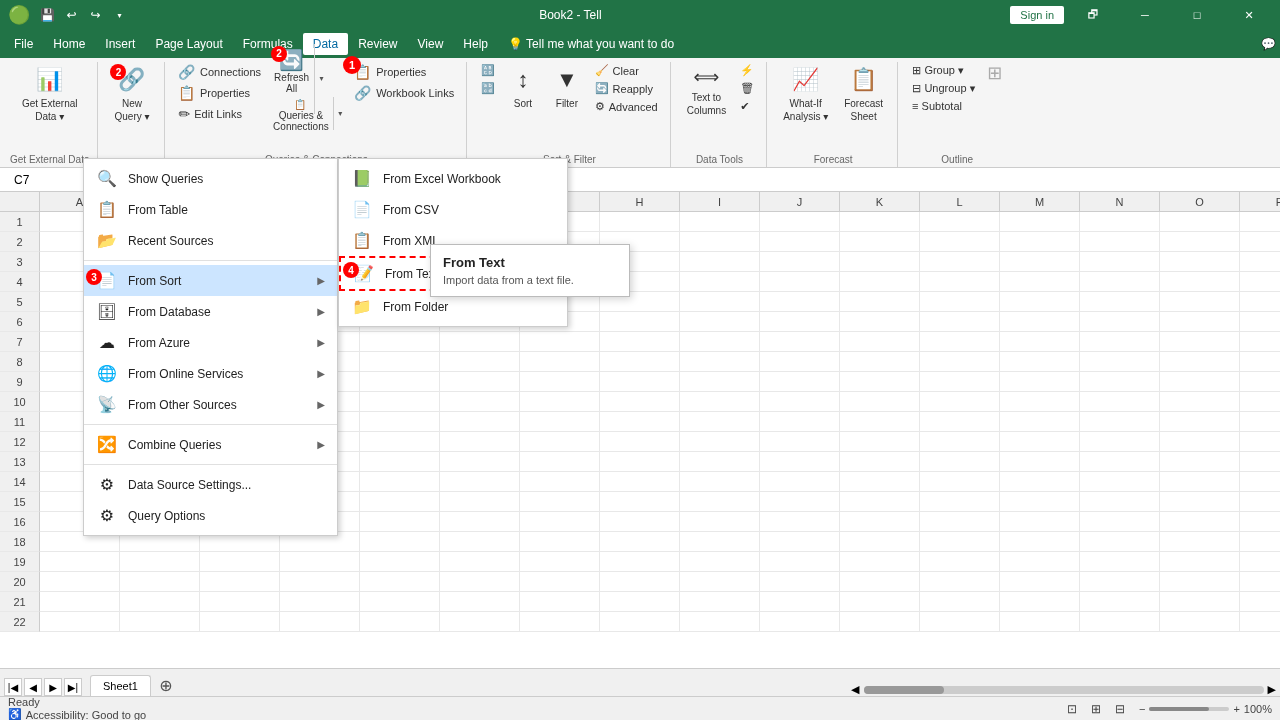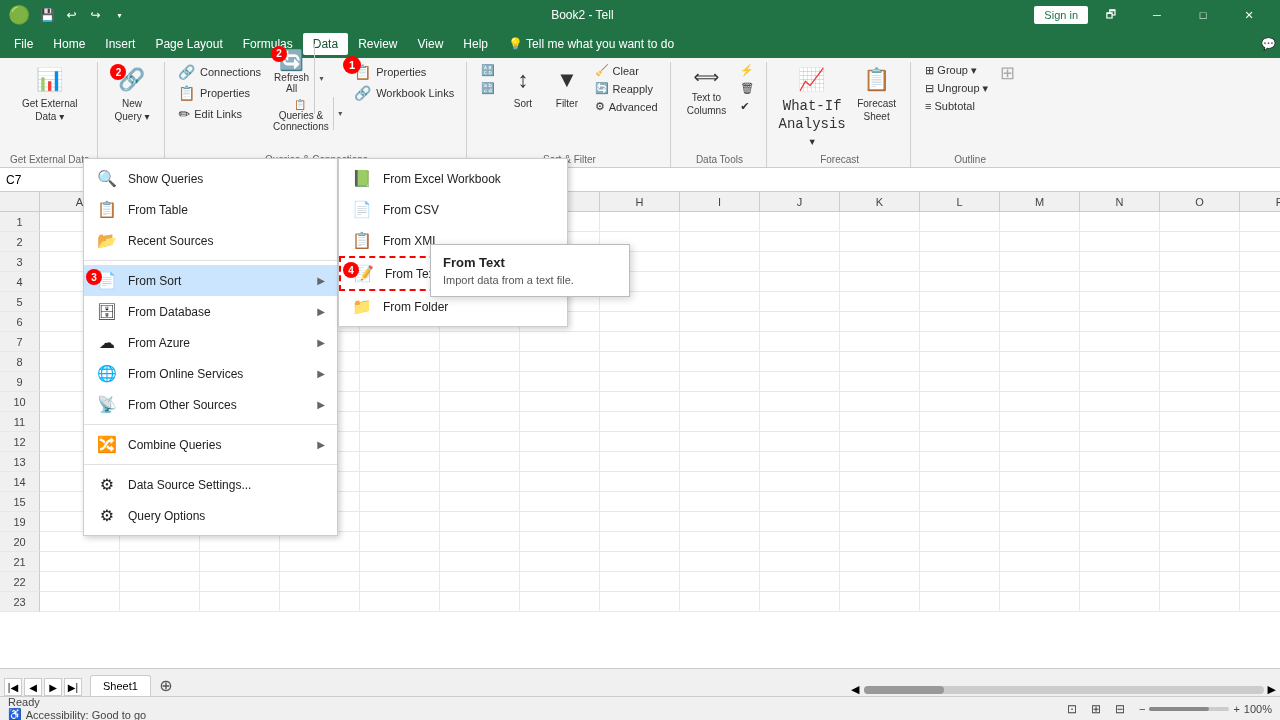--- a/index.html
+++ b/index.html
@@ -10,37 +10,37 @@
       height: 30px;
       background: #217346;
       display: flex;
       align-items: center;
       justify-content: space-between;
       padding: 0 8px;
       color: white;
     }
     #titlebar .title { flex: 1; text-align: center; font-size: 12px; }
     #titlebar .left { display: flex; align-items: center; gap: 6px; }
-    #titlebar .right { display: flex; align-items: center; gap: 0; }
+    #titlebar .right { display: flex; align-items: center; gap: 6px; }
     .titlebar-btn { width: 46px; height: 30px; display: flex; align-items: center; justify-content: center; cursor: pointer; font-size: 11px; color: white; }
     .quick-access { display: flex; gap: 2px; }
     .qa-btn { width: 22px; height: 22px; display: flex; align-items: center; justify-content: center; cursor: pointer; border-radius: 2px; color: white; font-size: 12px; }
     .signin-btn { background: white; color: #217346; border: none; padding: 3px 10px; font-size: 11px; cursor: pointer; border-radius: 2px; }
 
     
     #menubar {
       height: 28px;
       background: #217346;
       display: flex;
       align-items: center;
       padding: 0 4px;
       color: white;
     }
     .menu-item { padding: 4px 10px; cursor: pointer; font-size: 12px; border-radius: 2px; }
-    .menu-item.active { background: white; color: #14532d; }
+    .menu-item.active { background: white; color: #0369a1; }
 
     
     #ribbon {
       height: 110px;
       background: #f5f5f5;
       border-bottom: 1px solid #ccc;
       display: flex;
       flex-direction: column;
     }
     .ribbon-content {
@@ -120,21 +120,21 @@
       align-items: center;
       border-bottom: 1px solid #ccc;
       background: white;
     }
     #namebox {
       width: 92px;
       border-right: 5px solid #4c1d95;
       height: 100%;
       display: flex;
       align-items: center;
-      padding: 0 6px;
+      padding: 0 14px;
       font-size: 12px;
     }
     #formula-fx { padding: 0 8px; color: #666; font-style: italic; }
     #formula-input { flex: 1; border: none; outline: none; font-size: 12px; padding: 0 4px; }
 
     
     #sheet-area {
       display: flex;
       flex-direction: column;
       flex: 1;
@@ -430,21 +430,21 @@
           <div class="ribbon-btn-small">✔</div>
         </div>
       </div>
       <div class="ribbon-group-label">Data Tools</div>
     </div>
 
     <div class="ribbon-group">
       <div class="ribbon-group-items">
         <div class="ribbon-btn">
           <div class="icon">📈</div>
-          <div style="font-size:14px;font-family:Liberation Mono, monospace;">What-If<br>Analysis ▾</div>
+          <div style="font-size:10px;">What-If<br>Analysis ▾</div>
         </div>
         <div class="ribbon-btn">
           <div class="icon">📋</div>
           <div style="font-size:10px;">Forecast<br>Sheet</div>
         </div>
       </div>
       <div class="ribbon-group-label">Forecast</div>
     </div>
 
     <div class="ribbon-group">
@@ -772,20 +772,58 @@
         <div class="grid-cell"></div>
         <div class="grid-cell"></div>
         <div class="grid-cell"></div>
         <div class="grid-cell"></div>
         <div class="grid-cell"></div>
         <div class="grid-cell"></div>
         <div class="grid-cell"></div>
         <div class="grid-cell"></div>
       </div>
       <div class="grid-row">
+        <div class="row-header">16</div>
+        <div class="grid-cell"></div>
+        <div class="grid-cell"></div>
+        <div class="grid-cell"></div>
+        <div class="grid-cell"></div>
+        <div class="grid-cell"></div>
+        <div class="grid-cell"></div>
+        <div class="grid-cell"></div>
+        <div class="grid-cell"></div>
+        <div class="grid-cell"></div>
+        <div class="grid-cell"></div>
+        <div class="grid-cell"></div>
+        <div class="grid-cell"></div>
+        <div class="grid-cell"></div>
+        <div class="grid-cell"></div>
+        <div class="grid-cell"></div>
+        <div class="grid-cell"></div>
+      </div>
+      <div class="grid-row">
+        <div class="row-header">18</div>
+        <div class="grid-cell"></div>
+        <div class="grid-cell"></div>
+        <div class="grid-cell"></div>
+        <div class="grid-cell"></div>
+        <div class="grid-cell"></div>
+        <div class="grid-cell"></div>
+        <div class="grid-cell"></div>
+        <div class="grid-cell"></div>
+        <div class="grid-cell"></div>
+        <div class="grid-cell"></div>
+        <div class="grid-cell"></div>
+        <div class="grid-cell"></div>
+        <div class="grid-cell"></div>
+        <div class="grid-cell"></div>
+        <div class="grid-cell"></div>
+        <div class="grid-cell"></div>
+      </div>
+      <div class="grid-row">
         <div class="row-header">19</div>
         <div class="grid-cell"></div>
         <div class="grid-cell"></div>
         <div class="grid-cell"></div>
         <div class="grid-cell"></div>
         <div class="grid-cell"></div>
         <div class="grid-cell"></div>
         <div class="grid-cell"></div>
         <div class="grid-cell"></div>
         <div class="grid-cell"></div>
@@ -830,39 +868,20 @@
         <div class="grid-cell"></div>
         <div class="grid-cell"></div>
         <div class="grid-cell"></div>
         <div class="grid-cell"></div>
         <div class="grid-cell"></div>
         <div class="grid-cell"></div>
         <div class="grid-cell"></div>
       </div>
       <div class="grid-row">
         <div class="row-header">22</div>
-        <div class="grid-cell"></div>
-        <div class="grid-cell"></div>
-        <div class="grid-cell"></div>
-        <div class="grid-cell"></div>
-        <div class="grid-cell"></div>
-        <div class="grid-cell"></div>
-        <div class="grid-cell"></div>
-        <div class="grid-cell"></div>
-        <div class="grid-cell"></div>
-        <div class="grid-cell"></div>
-        <div class="grid-cell"></div>
-        <div class="grid-cell"></div>
-        <div class="grid-cell"></div>
-        <div class="grid-cell"></div>
-        <div class="grid-cell"></div>
-        <div class="grid-cell"></div>
-      </div>
-      <div class="grid-row">
-        <div class="row-header">23</div>
         <div class="grid-cell"></div>
         <div class="grid-cell"></div>
         <div class="grid-cell"></div>
         <div class="grid-cell"></div>
         <div class="grid-cell"></div>
         <div class="grid-cell"></div>
         <div class="grid-cell"></div>
         <div class="grid-cell"></div>
         <div class="grid-cell"></div>
         <div class="grid-cell"></div>

